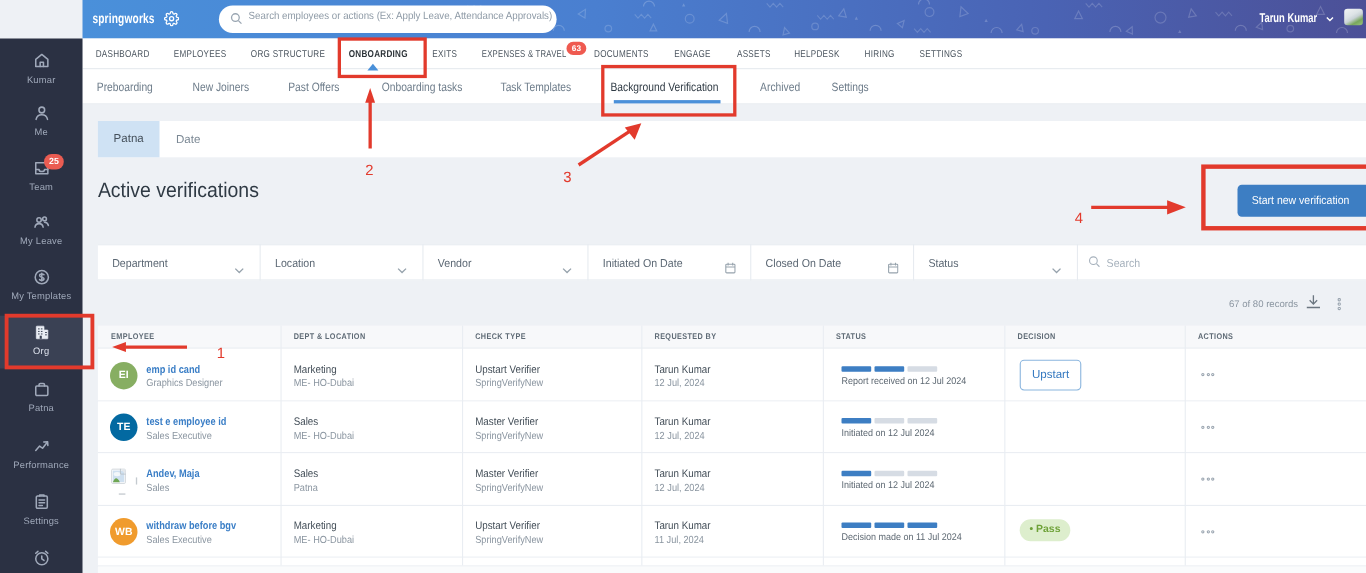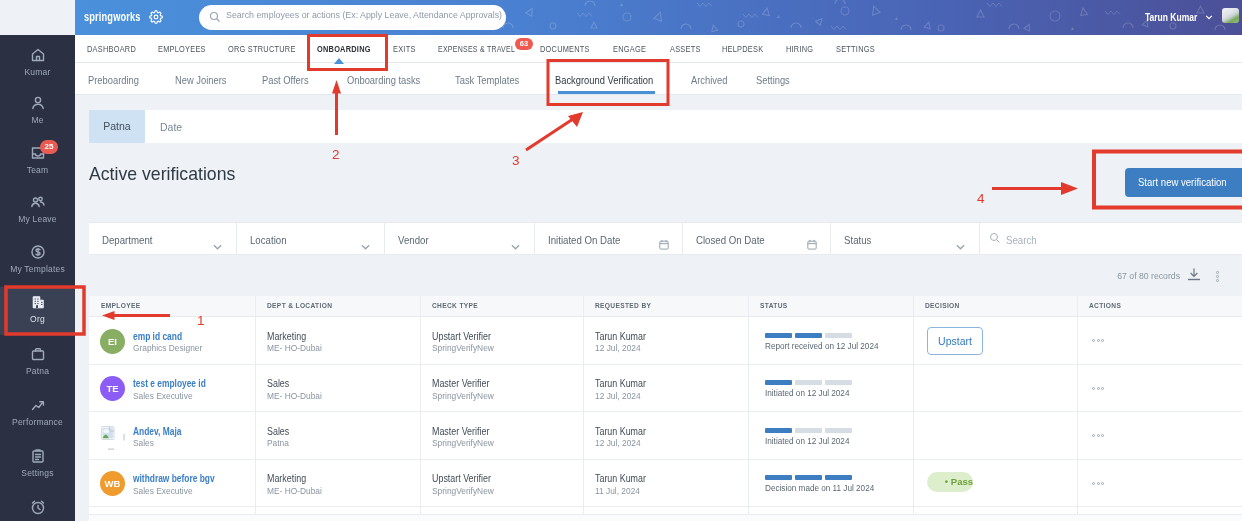--- a/index.html
+++ b/index.html
@@ -57,21 +57,21 @@
 .subtx { position:absolute; font-size:9.3px; color:#8a95a0; transform:scaleX(.90); transform-origin:0 0; white-space:nowrap;}
 .main { position:absolute; font-size:10px; color:#424d57; transform:scaleX(.89); transform-origin:0 0; white-space:nowrap;}
 .bars { position:absolute; display:flex; gap:2.5px; }
 .bseg { width:27.5px; height:5px; border-radius:1px; }
 .bblue { background:#3d7ec3; }
 .bgray { background:#d6dce4; }
 .stattx { position:absolute; font-size:8.9px; color:#5c6771; transform:scaleX(.92); transform-origin:0 0; white-space:nowrap;}
 .kebab { position:absolute; display:flex; gap:1.5px; }
 .kdot { width:3px; height:3px; border-radius:50%; border:1px solid #9aa5b0; background:#fff; }
 #reviewbtn { left:927px; top:327px; width:56px; height:28px; border:1px solid #8ab5de; border-radius:4px; background:#fff; color:#3579c0; font-size:10.5px; line-height:26px; text-align:center; }
-#passpill { left:927px; top:471.5px; width:46px; height:20px; background:#ddeecd; border-radius:10px; color:#6da137; font-size:9.5px; font-weight:700; line-height:20px; text-align:right; }
+#passpill { left:927px; top:471.5px; width:46px; height:20px; background:#ddeecd; border-radius:10px; color:#6da137; font-size:9.5px; font-weight:700; line-height:20px; text-align:center; }
 
 #annot { left:0; top:0; width:1242px; height:521px; z-index:50; pointer-events:none; }
 </style>
 </head>
 <body>
 <div id="page">
 <div class="abs" id="topbar">
 <svg width="1167" height="35" style="position:absolute;left:0;top:0">
         <path d="M0 7 L3.5 0 L7 7 Z" transform="translate(320,12) rotate(15 3.5 3.5)" fill="none" stroke="#fff" stroke-width="1.1" opacity="0.18"></path>
         <path d="M0 6 L3.0 0 L6 6 Z" transform="translate(396,20) rotate(-10 3.0 3.0)" fill="none" stroke="#fff" stroke-width="1.1" opacity="0.18"></path>
@@ -370,21 +370,21 @@
       <div class="bseg bblue"></div>
       <div class="bseg bblue"></div>
       <div class="bseg bgray"></div>
     </div>
 <div class="stattx" style="left:764.5px;top:340.5px">Report received on 12 Jul 2024</div>
 <div class="kebab" style="left:1092px;top:339px">
       <div class="kdot"></div>
       <div class="kdot"></div>
       <div class="kdot"></div>
     </div>
-<div class="avatar" style="left:100px;top:376.0px;background:#8b5cf6">TE</div>
+<div class="avatar" style="left:100px;top:376.0px;background:#0369a1">TE</div>
 <div class="name" style="left:133px;top:378.0px">test e employee id</div>
 <div class="subtx" style="left:133px;top:390.5px">Sales Executive</div>
 <div class="main" style="left:267px;top:378.0px">Sales</div>
 <div class="subtx" style="left:267px;top:390.5px">ME- HO-Dubai</div>
 <div class="main" style="left:432px;top:378.0px">Master Verifier</div>
 <div class="subtx" style="left:432px;top:390.5px">SpringVerifyNew</div>
 <div class="main" style="left:595px;top:378.0px">Tarun Kumar</div>
 <div class="subtx" style="left:595px;top:390.5px">12 Jul, 2024</div>
 <div class="bars" style="left:764.5px;top:380.0px">
       <div class="bseg bblue"></div>

